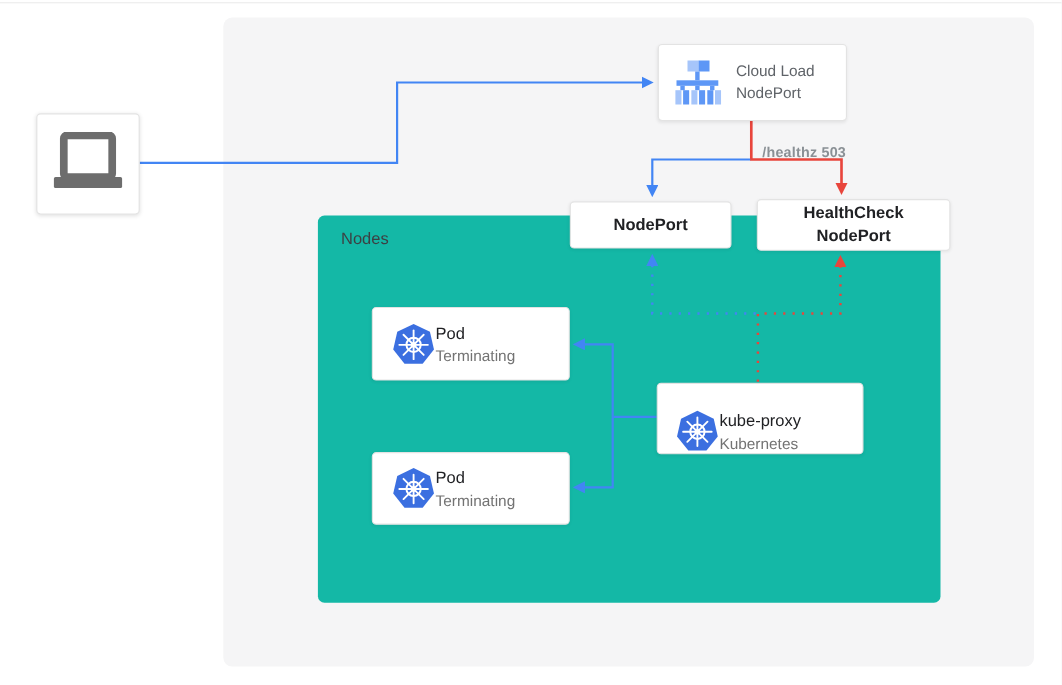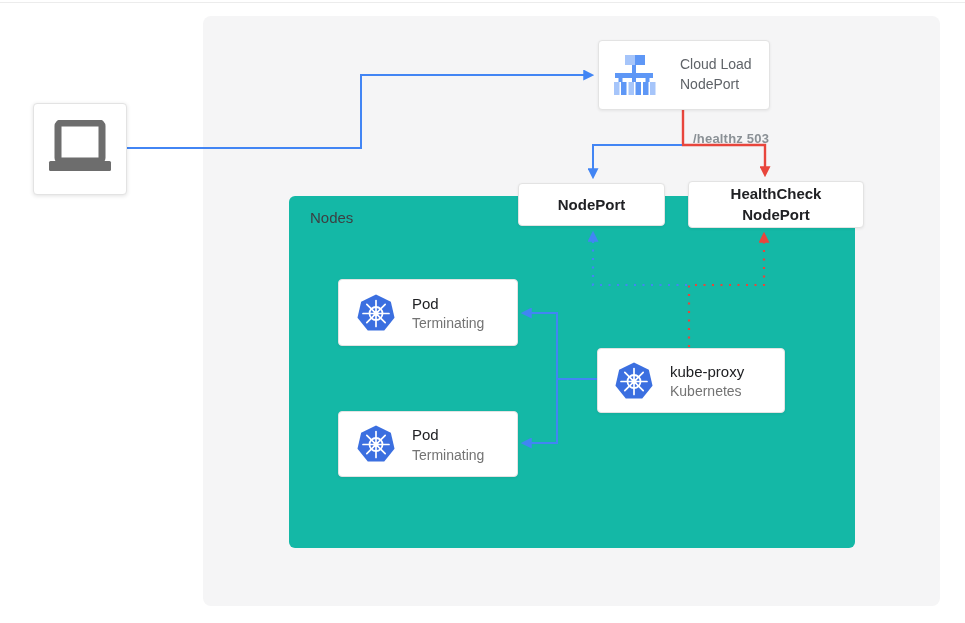--- a/index.html
+++ b/index.html
@@ -8,28 +8,28 @@
     background:#ffffff;
     font-family:"Liberation Sans", sans-serif;
     -webkit-font-smoothing:antialiased;
   }
   .top-divider{position:absolute;top:2px;left:0;width:965px;height:1px;background:#ececec;}
   .canvas{position:absolute;left:203px;top:16px;width:737px;height:590px;background:#f5f5f6;border-radius:8px;}
   .nodes-group{position:absolute;left:289px;top:196px;width:566px;height:352px;background:#14b8a6;border-radius:6px;}
   .nodes-label{position:absolute;left:21px;top:13px;font-size:15px;color:#3c4043;}
   .card{position:absolute;background:#ffffff;border:1px solid #e3e3e3;border-radius:4px;box-shadow:0 1px 3px rgba(0,0,0,0.07);box-sizing:border-box;}
   .laptop-card{left:33px;top:103px;width:94px;height:92px;display:flex;align-items:center;justify-content:center;box-shadow:0 1px 4px rgba(0,0,0,0.12);}
-  .lb-card{left:598px;top:40px;width:172px;height:70px;display:flex;align-items:center;padding-left:13px;gap:24px;}
+  .lb-card{left:598px;top:40px;width:172px;height:70px;display:flex;align-items:center;padding-left:13px;gap:13px;}
   .lb-text{font-size:14px;color:#5f6368;line-height:1.4;}
   .nodeport-card{left:518px;top:183px;width:147px;height:43px;display:flex;align-items:center;justify-content:center;font-weight:bold;font-size:15px;color:#202124;}
   .hc-card{left:688px;top:181px;width:176px;height:47px;display:flex;align-items:center;justify-content:center;text-align:center;font-weight:bold;font-size:15px;color:#202124;line-height:1.35;}
-  .entity-card{display:flex;align-items:center;padding-left:17px;gap:16px;}
+  .entity-card{display:flex;align-items:center;padding-left:17px;}
   .pod1-card{left:338px;top:279px;width:180px;height:67px;}
   .pod2-card{left:338px;top:411px;width:180px;height:66px;}
-  .kp-card{left:597px;top:348px;width:188px;height:65px;padding-left:16px;}
+  .kp-card{left:597px;top:348px;width:188px;height:65px;padding-left:16px;align-items:flex-end;}
   .entity-title{font-size:15px;color:#202124;line-height:1.45;}
   .entity-sub{font-size:14px;color:#737373;line-height:1.3;}
   .healthz{position:absolute;left:693px;top:131px;font-size:13px;font-weight:bold;color:#8a9095;letter-spacing:.2px;}
   .connectors{position:absolute;left:0;top:0;width:965px;height:623px;pointer-events:none;}
   .icon-box{flex:0 0 auto;display:flex;align-items:center;justify-content:center;}
 </style>
 </head>
 <body>
 
 <div class="top-divider"></div>

